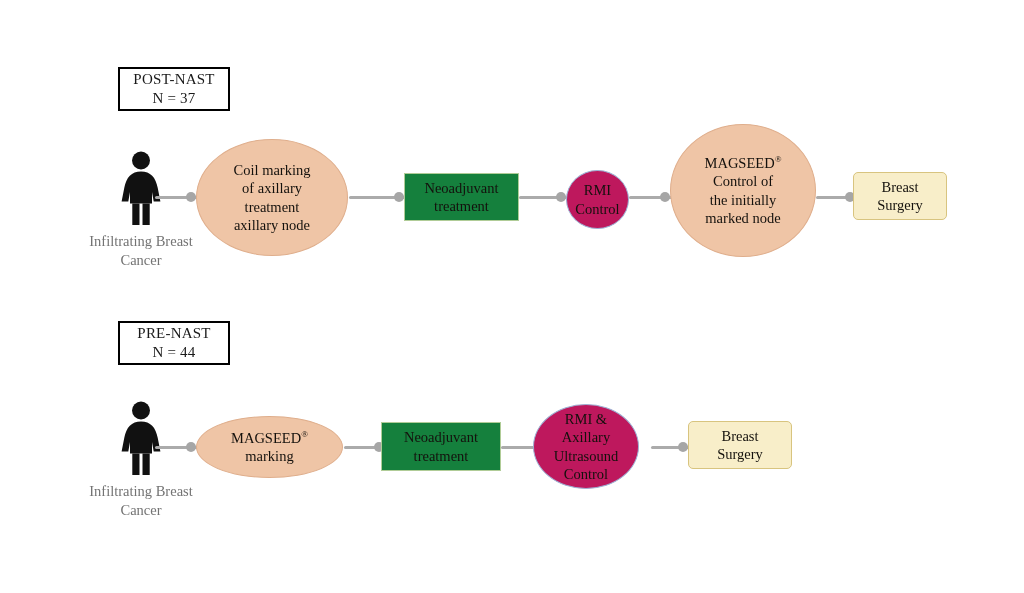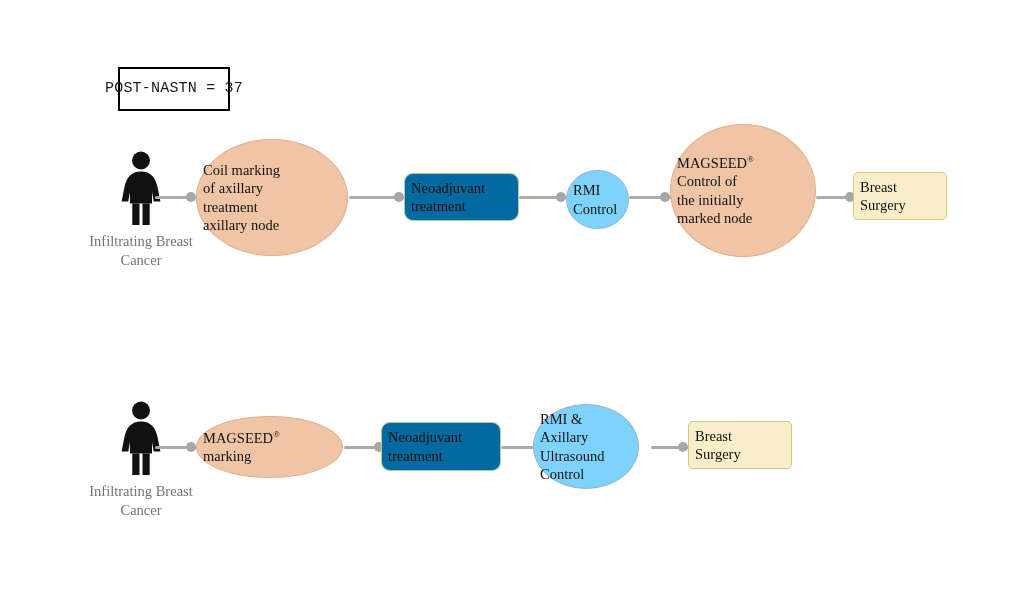--- a/index.html
+++ b/index.html
@@ -16,27 +16,27 @@
     font-family: "Liberation Serif", "DejaVu Serif", serif;
     color: #1a1a1a;
   }
 
   
   .group-box {
     position: absolute;
     border: 2px solid #000000;
     background: #ffffff;
     display: flex;
+    flex-direction: column;
     align-items: center;
     justify-content: center;
     line-height: 1.28;
     font-size: 15px;
     letter-spacing: 0.2px;
     box-sizing: border-box;
-    font-family: Liberation Mono, monospace;
   }
   .group-box .gl { display: block; white-space: nowrap; }
 
   
   .person {
     position: absolute;
     width: 56px;
     height: 74px;
   }
   .person svg { display: block; width: 100%; height: 100%; }
@@ -50,40 +50,41 @@
     color: #737373;
   }
 
   
   .node {
     position: absolute;
     box-sizing: border-box;
     display: flex;
     align-items: center;
     justify-content: center;
+    text-align: center;
     line-height: 1.27;
     font-size: 14.5px;
     color: #14110d;
     padding: 2px 6px;
   }
   .node .txt { display: block; width: 100%; }
 
   .ellipse { border-radius: 50%; }
 
   .n-peach {
     background: #EFC5A6;
     border: 1.2px solid #dfae8c;
   }
   .n-green {
-    background: #0369a1;
+    background: #15803d;
     border: 1.2px solid #b0cc97;
-    border-radius: 9px;
+    border-radius: 0;
   }
   .n-blue {
-    background: #7dd3fc;
+    background: #be185d;
     border: 1.2px solid #9db0d3;
   }
   .n-yellow {
     background: #F8EEC9;
     border: 1.5px solid #d8c47f;
     border-radius: 5px;
   }
 
   
   .conn {
@@ -176,20 +177,24 @@
   <div class="conn" style="left:816px; top:196px; width:46px;"></div>
   <div class="conn-dot" style="left:845px; top:192px;"></div>
 
   <div class="node n-yellow" style="left:853px; top:172px; width:94px; height:48px;">
     <span class="txt">
       <span>Breast</span><br>
       <span>Surgery</span>
     </span>
   </div>
 
+  <div class="group-box" style="left:118px; top:321px; width:112px; height:44px;">
+    <span class="gl">PRE-NAST</span>
+    <span class="gl">N = 44</span>
+  </div>
 
   <div class="person" style="left:113px; top:401px;">
     <svg viewBox="0 0 56 74" xmlns="http://www.w3.org/2000/svg" aria-hidden="true">
       <circle cx="28" cy="9.5" r="9" fill="#111111"></circle>
       <path d="M28 20.5 C18.5 20.5 13.2 26.5 11.3 36.8 L8.6 50.6 L15.3 50.6 L17.0 41.0 L17.0 52.5 L39.0 52.5 L39.0 41.0 L40.7 50.6 L47.4 50.6 L44.7 36.8 C42.8 26.5 37.5 20.5 28 20.5 Z" fill="#111111"></path>
       <rect x="19.3" y="52.5" width="7.2" height="21.5" fill="#111111"></rect>
       <rect x="29.5" y="52.5" width="7.2" height="21.5" fill="#111111"></rect>
     </svg>
   </div>
   <div class="person-label" style="left:66px; top:482px;">

